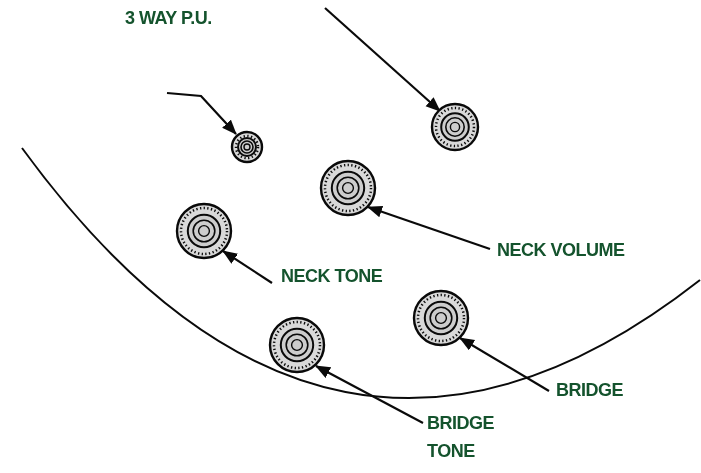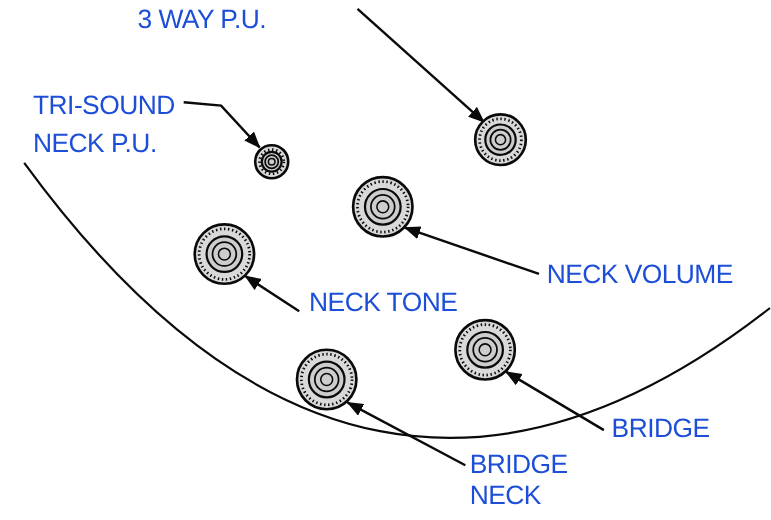--- a/index.html
+++ b/index.html
@@ -6,25 +6,25 @@
   .stage{
     position:relative;
     width:701px;height:473px;
     background:#ffffff;
     overflow:hidden;
     font-family:"Liberation Sans", sans-serif;
   }
   #diagram-svg{position:absolute;left:0;top:0;width:701px;height:473px;}
   .label{
     position:absolute;
-    font-weight:400;
-    font-size:24px;
+    font-weight:700;
+    font-size:18px;
     line-height:28px;
     letter-spacing:-0.5px;
-    color:#1d4ed8;
+    color:#14532d;
     white-space:nowrap;
   }
   .label .line{display:block;}
 </style>
 </head>
 <body>
 
 <div class="stage">
 
   <svg id="diagram-svg" viewBox="0 0 701 473" xmlns="http://www.w3.org/2000/svg">
@@ -81,35 +81,31 @@
         <circle cx="297" cy="345" r="16.2" fill="#cdcdcd" stroke="#0a0a0a" stroke-width="2"></circle>
         <circle cx="297" cy="345" r="10.8" fill="none" stroke="#0a0a0a" stroke-width="1.6"></circle>
         <circle cx="297" cy="345" r="5.4" fill="none" stroke="#0a0a0a" stroke-width="1.4"></circle>
       </g>
     </svg>
 
   <div class="label" style="left:125px; top:4px;">
     <span class="line">3 WAY P.U.</span>
   </div>
 
-  <div class="label" style="left:30px; top:80px; line-height:34px;">
-    <span class="line">TRI-SOUND</span>
-    <span class="line">NECK P.U.</span>
-  </div>
 
   <div class="label" style="left:281px; top:262px;">
     <span class="line">NECK TONE</span>
   </div>
 
   <div class="label" style="left:497px; top:236px;">
     <span class="line">NECK VOLUME</span>
   </div>
 
   <div class="label" style="left:556px; top:376px;">
     <span class="line">BRIDGE</span>
   </div>
 
   <div class="label" style="left:427px; top:409px;">
     <span class="line">BRIDGE</span>
-    <span class="line">NECK</span>
+    <span class="line">TONE</span>
   </div>
 
 </div>
 
 </body></html>

